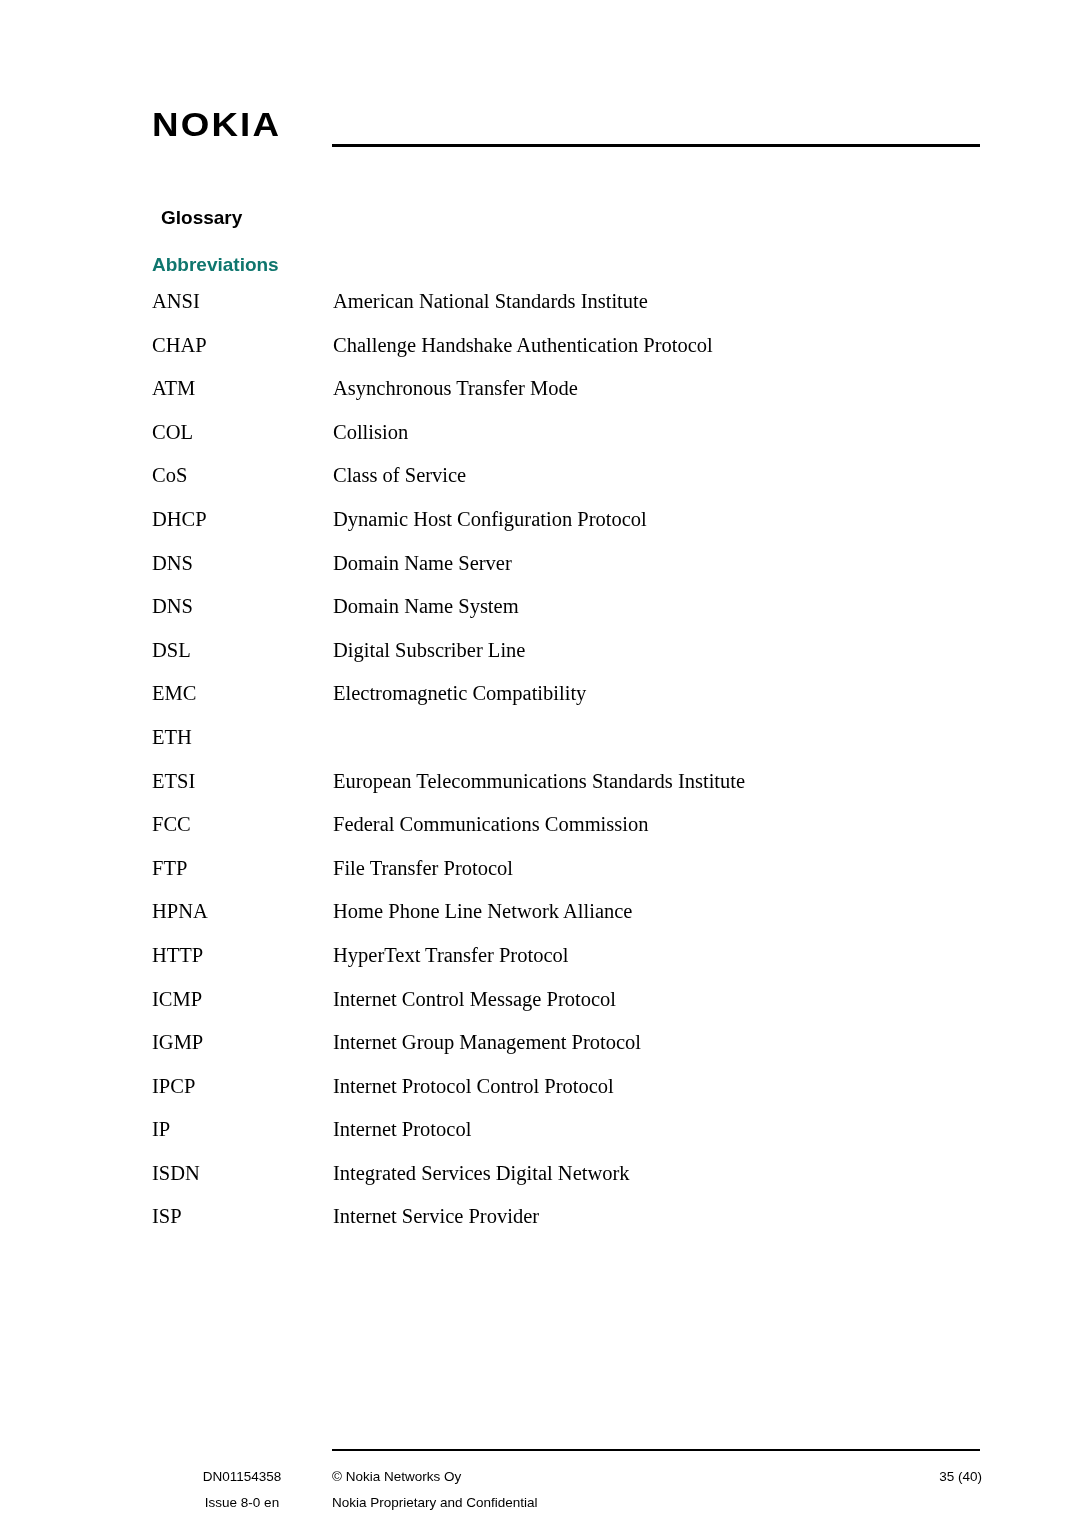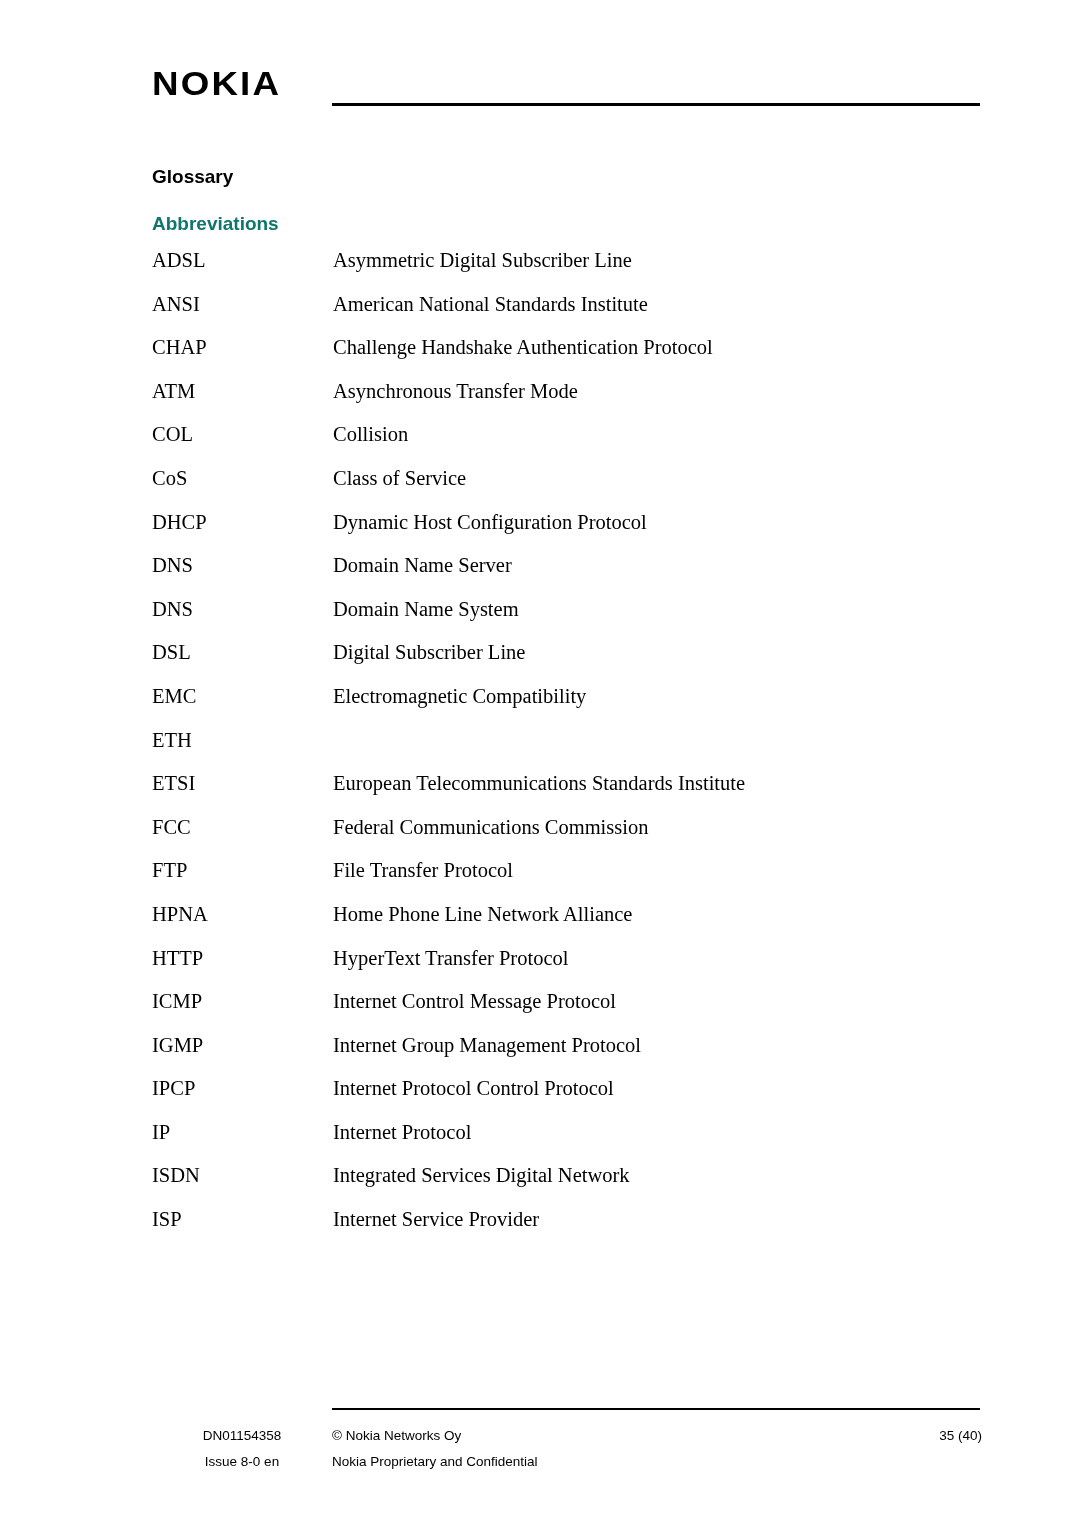--- a/index.html
+++ b/index.html
@@ -12,20 +12,21 @@
     height: 1528px;
     font-family: "Liberation Serif", serif;
     color: #000000;
     position: relative;
     overflow: hidden;
   }
   .page {
     position: relative;
     width: 1080px;
     height: 1227px;
+    margin-top: 41px;
   }
 
   
   .header {
     position: absolute;
     left: 0;
     top: 0;
     width: 1080px;
     height: 120px;
   }
@@ -46,21 +47,21 @@
     left: 332px;
     top: 103px;
     width: 648px;
     height: 3px;
     background: #000;
   }
 
   
   .title-glossary {
     position: absolute;
-    left: 152px;
+    left: 161px;
     top: 166px;
     font-family: "Liberation Sans", sans-serif;
     font-weight: bold;
     font-size: 19px;
     color: #000;
   }
   .title-abbrev {
     position: absolute;
     left: 152px;
     top: 213px;
@@ -141,24 +142,20 @@
 
   <div class="header">
     <div class="logo">NOKIA</div>
     <div class="header-rule"></div>
   </div>
 
   <div class="title-glossary">Glossary</div>
   <div class="title-abbrev">Abbreviations</div>
 
   <div class="glossary">
-    <div class="g-row">
-      <div class="g-term">ADSL</div>
-      <div class="g-def">Asymmetric Digital Subscriber Line</div>
-    </div>
     <div class="g-row">
       <div class="g-term">ANSI</div>
       <div class="g-def">American National Standards Institute</div>
     </div>
     <div class="g-row">
       <div class="g-term">CHAP</div>
       <div class="g-def">Challenge Handshake Authentication Protocol</div>
     </div>
     <div class="g-row">
       <div class="g-term">ATM</div>

